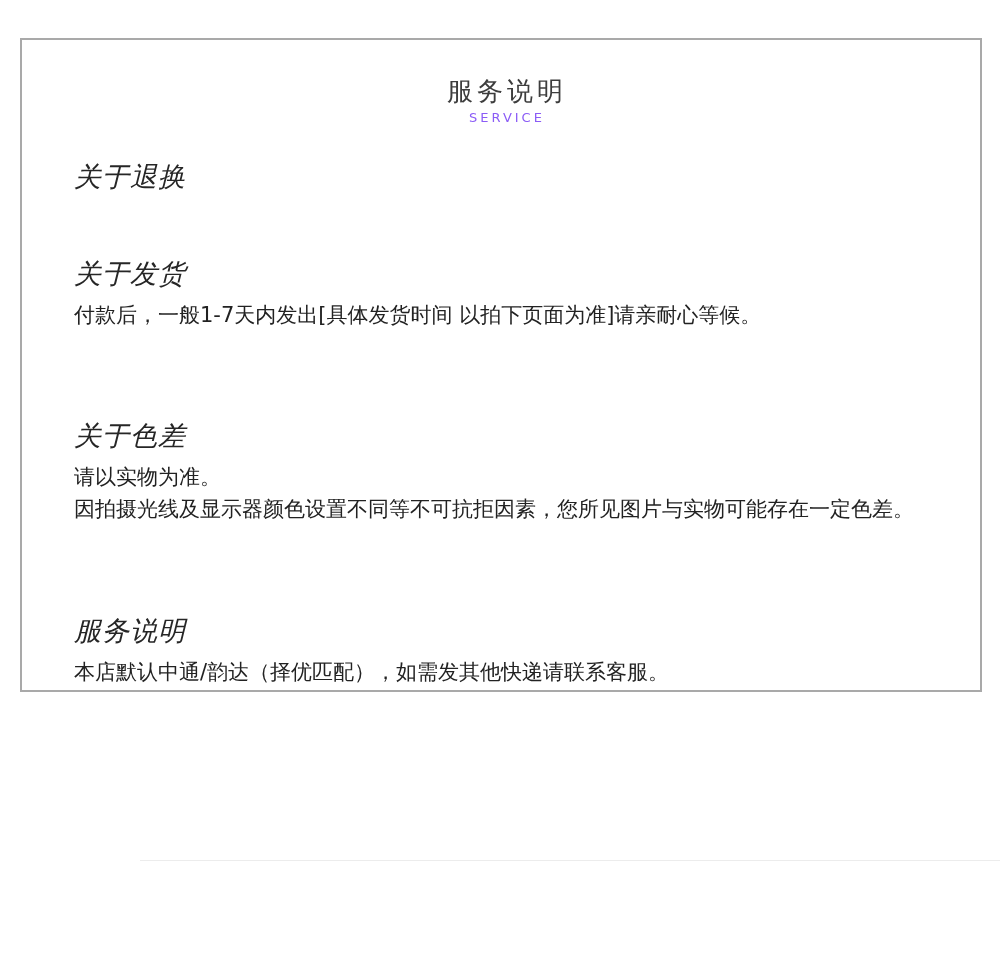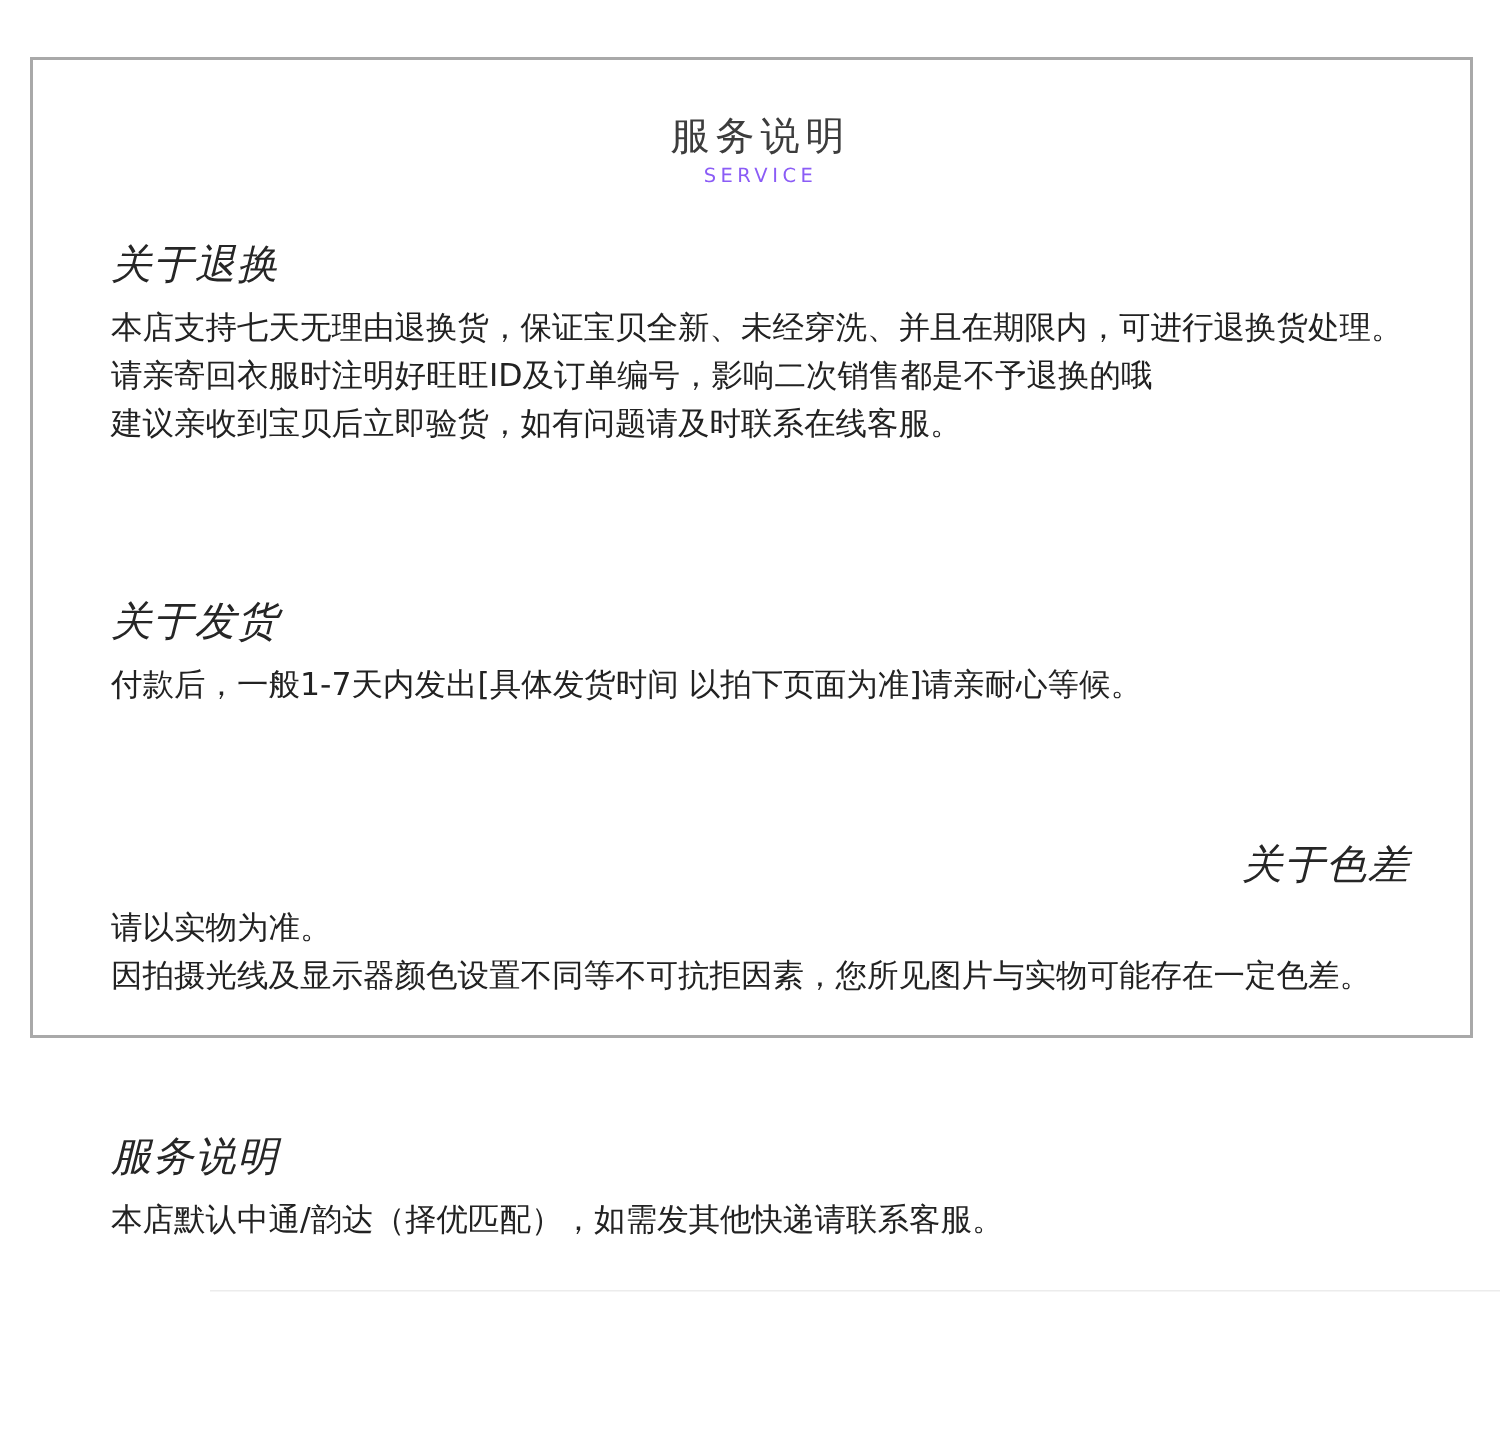--- a/index.html
+++ b/index.html
@@ -40,22 +40,22 @@
   section { text-align: left; }
   .sec-heading {
     font-size: 27px;
     line-height: 34px;
     font-weight: 500;
     color: #262626;
     letter-spacing: 1px;
     font-style: italic;
   }
   .sec-1 .sec-heading { margin-top: 34px; }
-  .sec-2 .sec-heading { margin-top: 100px; }
-  .sec-3 .sec-heading { margin-top: 88px; text-align: right; }
+  .sec-2 .sec-heading { margin-top: 63px; }
+  .sec-3 .sec-heading { margin-top: 88px; }
   .sec-4 .sec-heading { margin-top: 89px; }
   .sec-body { margin-top: 8px; }
   .ln {
     display: block;
     font-size: 21px;
     line-height: 32px;
     color: #222222;
   }
   .faint-divider {
     position: absolute;
@@ -71,25 +71,20 @@
 
 <div class="frame">
 
   <div class="header">
     <h1 class="title">服务说明</h1>
     <div class="subtitle">SERVICE</div>
   </div>
 
   <section class="sec-1">
     <h2 class="sec-heading">关于退换</h2>
-    <div class="sec-body">
-      <span class="ln">本店支持七天无理由退换货，保证宝贝全新、未经穿洗、并且在期限内，可进行退换货处理。</span>
-      <span class="ln">请亲寄回衣服时注明好旺旺ID及订单编号，影响二次销售都是不予退换的哦</span>
-      <span class="ln">建议亲收到宝贝后立即验货，如有问题请及时联系在线客服。</span>
-    </div>
   </section>
 
   <section class="sec-2">
     <h2 class="sec-heading">关于发货</h2>
     <div class="sec-body">
       <span class="ln">付款后，一般1-7天内发出[具体发货时间 以拍下页面为准]请亲耐心等候。</span>
     </div>
   </section>
 
   <section class="sec-3">

